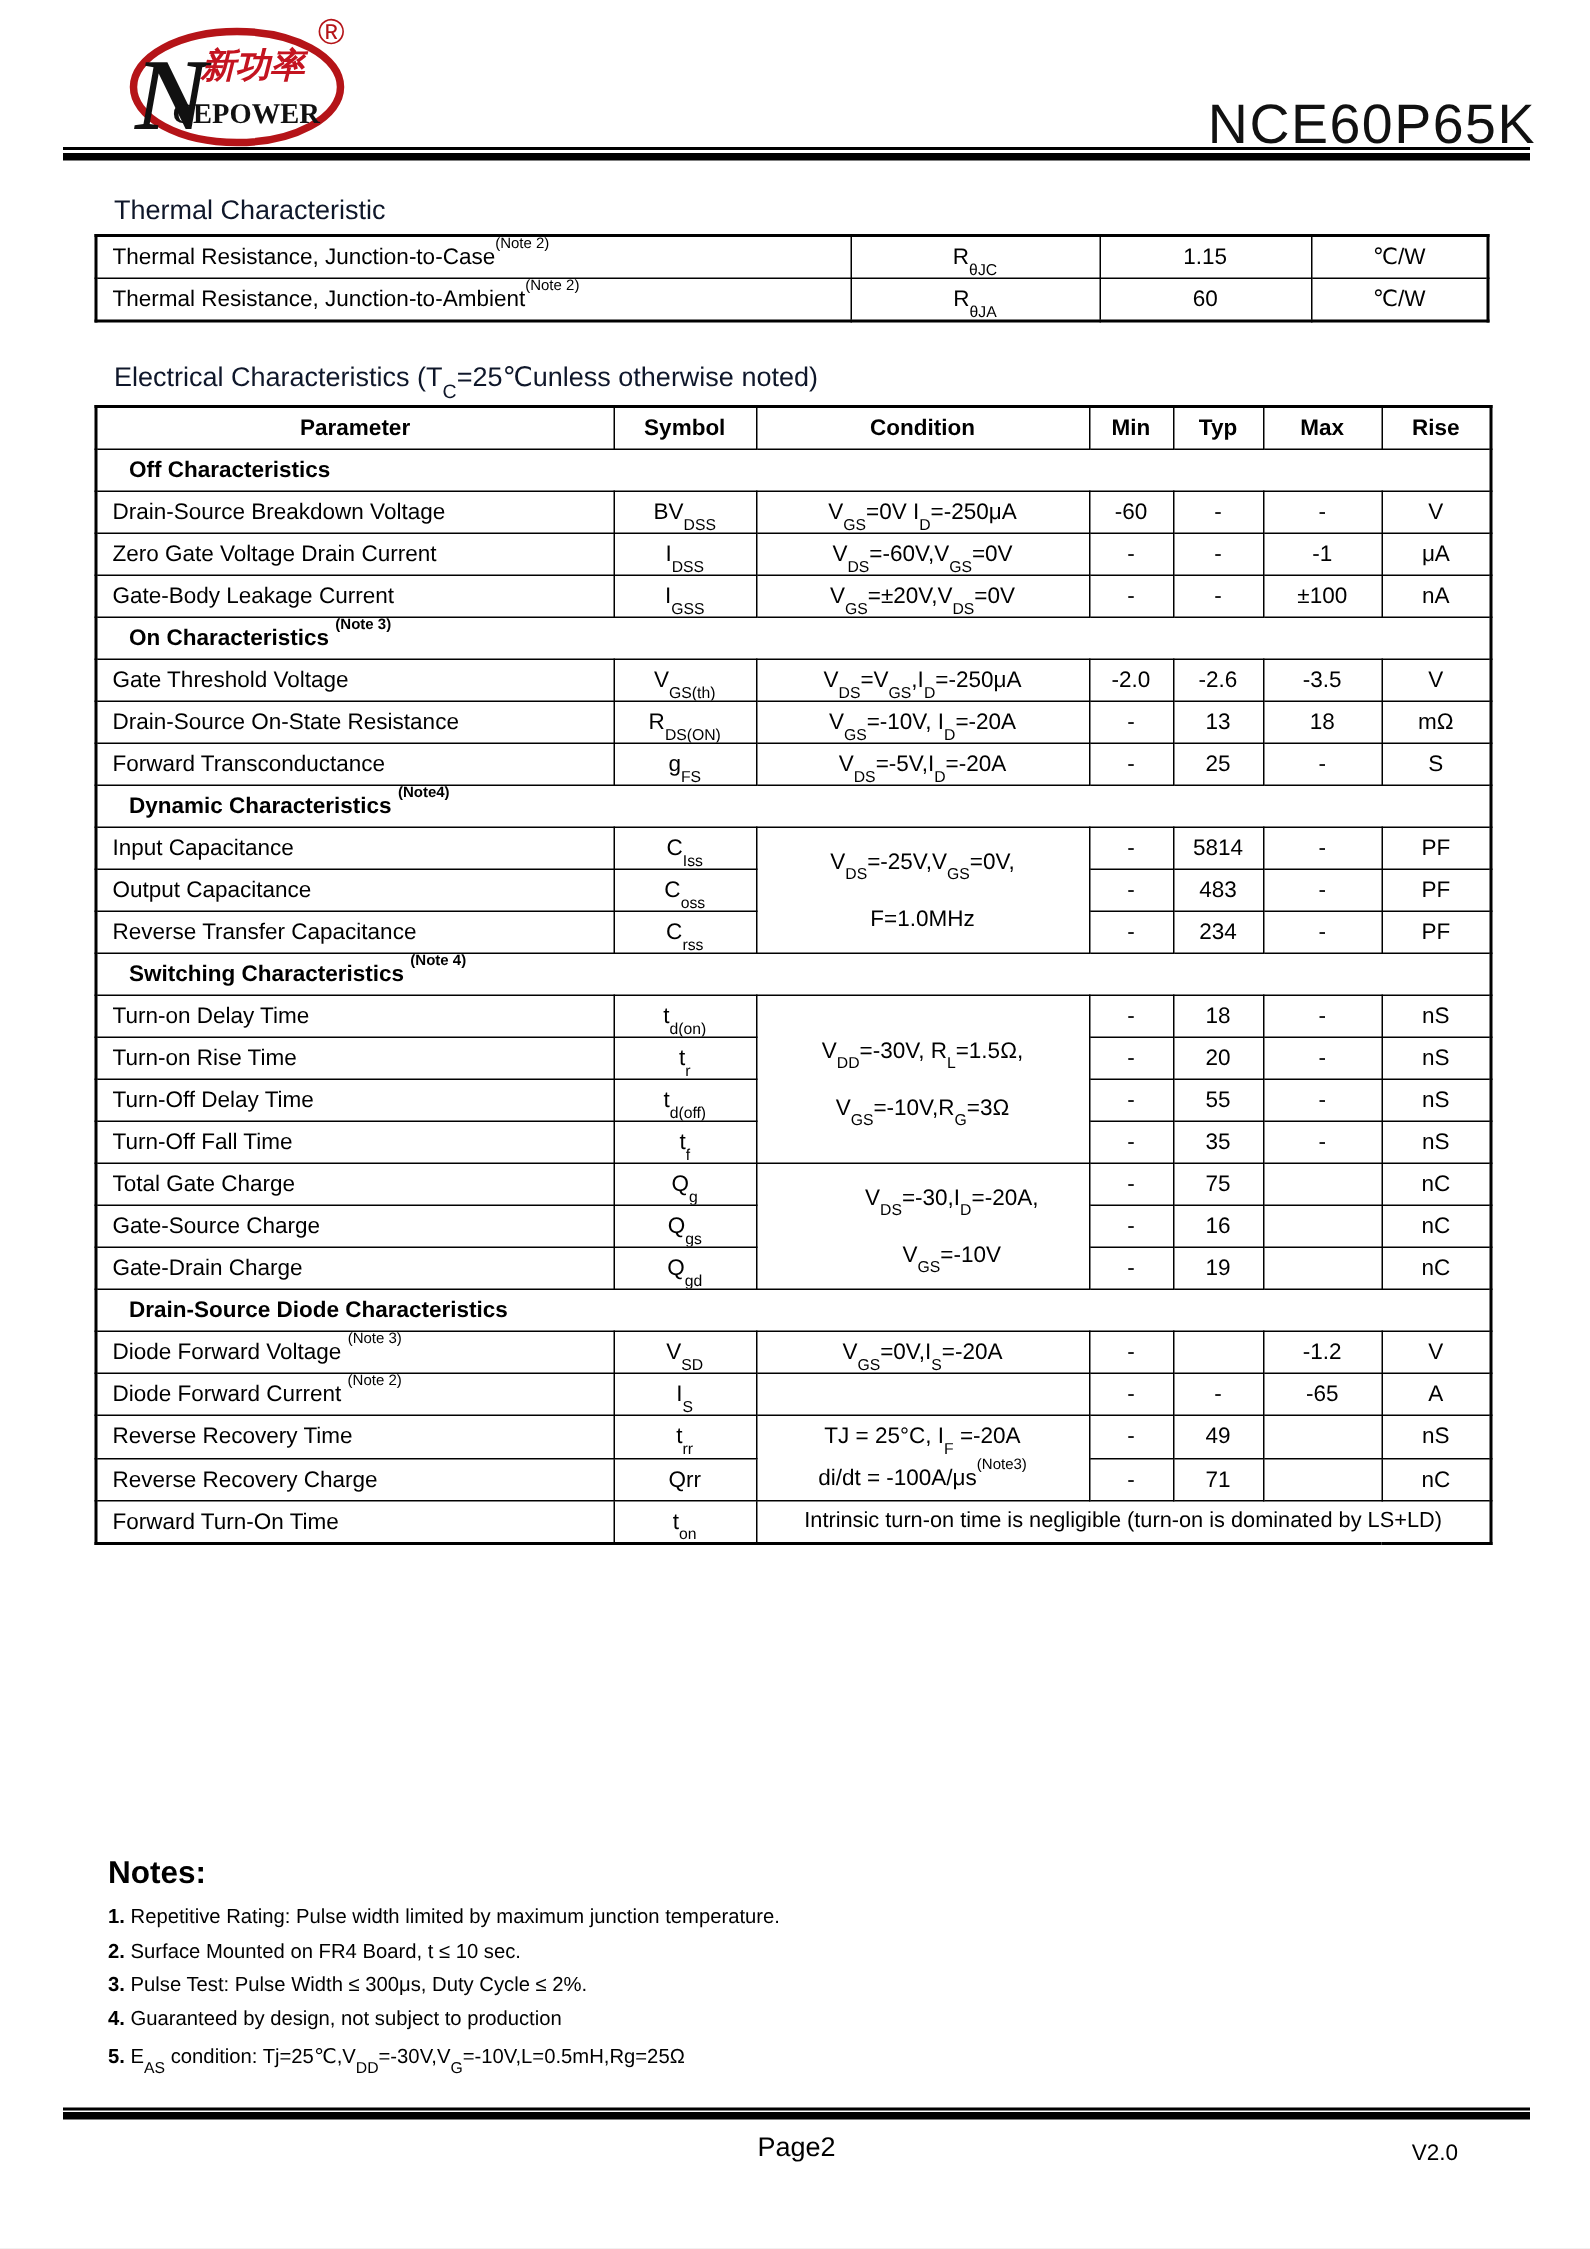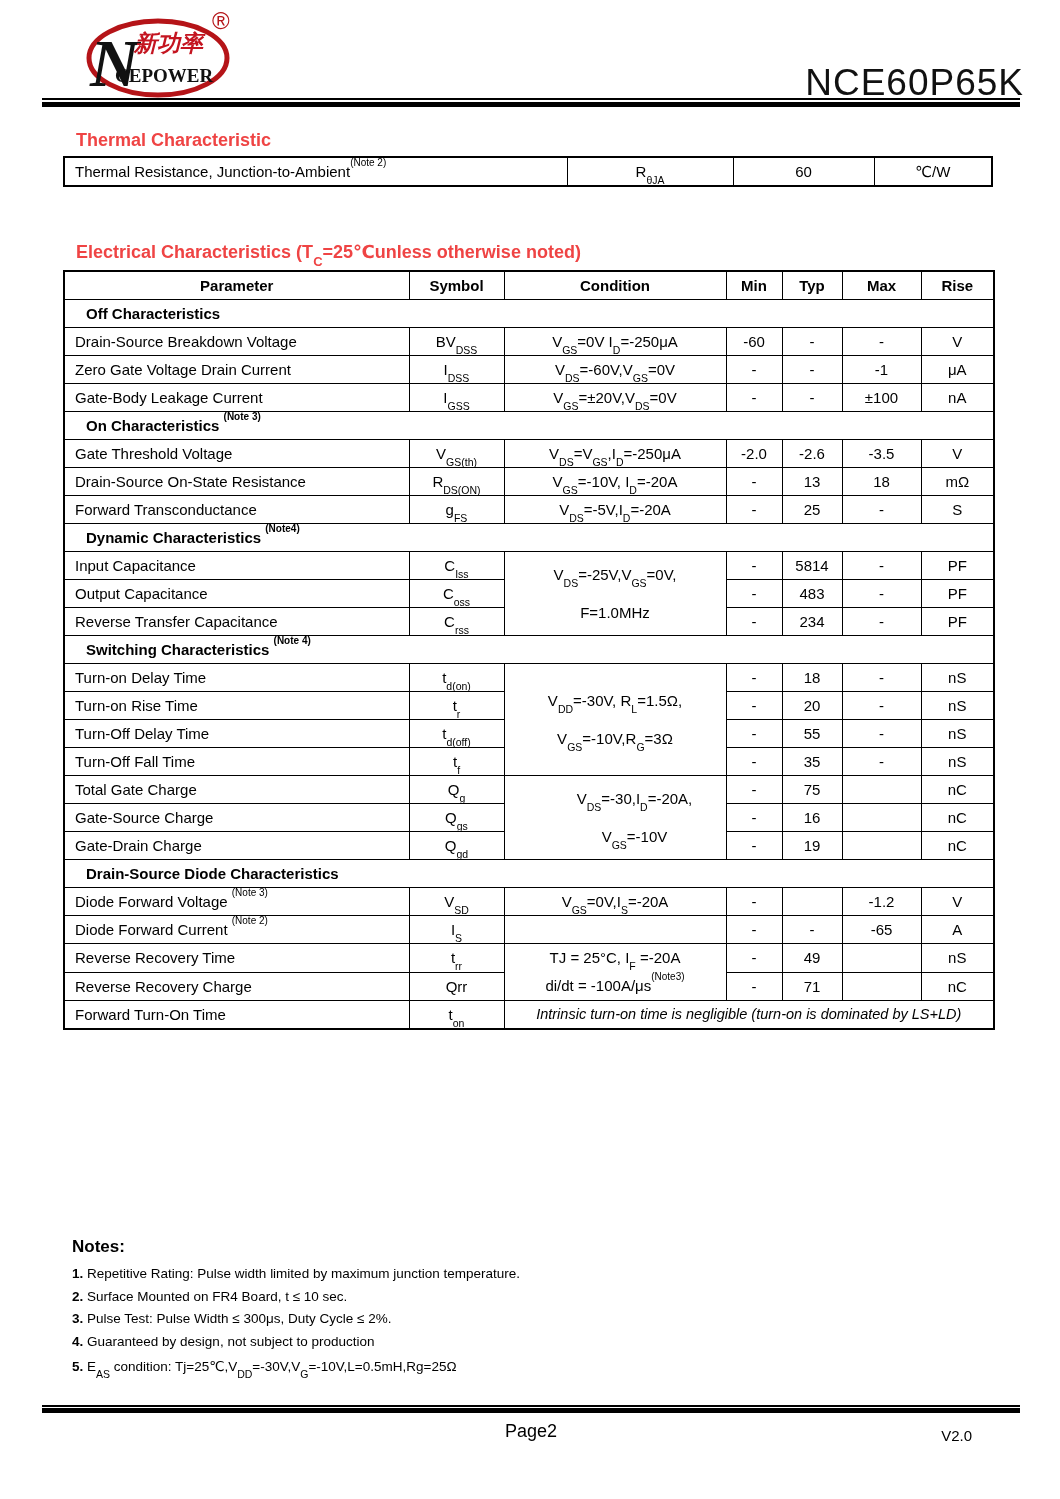--- a/index.html
+++ b/index.html
@@ -8,42 +8,42 @@
     font-family:"Liberation Sans","DejaVu Sans",sans-serif;color:#000;overflow:hidden;
   }
   
   .logo{position:absolute;left:86px;top:2px;width:150px;height:100px;}
   .part-number{position:absolute;right:36px;top:50px;font-size:37px;letter-spacing:1px;color:#111;margin-top:12px;}
   .rule-thin{position:absolute;left:42px;width:978px;height:2px;background:#000;}
   .rule-thick{position:absolute;left:42px;width:978px;height:5px;background:#000;}
   .rt1{top:98px}.rt2{top:102px}
   .fr1{top:1405px}.fr2{top:1408px}
 
-  .h1{position:absolute;left:76px;font-size:18px;font-weight:bold;color:#ef4444;}
+  .h1{position:absolute;left:76px;font-size:18px;font-weight:normal;color:#0f172a;}
   .thermal-title{top:130px;}
   .elec-title{top:241px;}
   .h1 sub{font-size:13px;}
 
   
   table.tbl{position:absolute;border-collapse:collapse;table-layout:fixed;border:2px solid #000;}
   .tbl td,.tbl th{border:1.5px solid #000;font-size:15px;height:27px;padding:0 5px;
     text-align:center;vertical-align:middle;line-height:1.15;overflow:hidden;}
   .tbl th{font-weight:bold;}
   td.param{text-align:left;padding-left:10px;}
   td.sec-cell{text-align:left;padding-left:21px;font-weight:bold;}
-  td.cond-wide{font-size:14.5px;padding:0 3px;font-style:italic;}
+  td.cond-wide{font-size:14.5px;padding:0 3px;}
   sub{font-size:10.5px;line-height:0;position:relative;top:3px;}
   sup{font-size:10px;line-height:0;position:relative;top:-5px;}
 
   .thermal-tbl{left:63px;top:156px;width:928px;}
   .elec-tbl{left:63px;top:270px;width:930px;}
 
   
   .notes{position:absolute;left:72px;top:1237px;width:900px;}
-  .notes-title{font-size:17px;font-weight:bold;margin-bottom:8px;}
+  .notes-title{font-size:21px;font-weight:bold;margin-bottom:8px;}
   .note-item{font-size:13.5px;margin-bottom:5px;line-height:1.3;}
   .note-item .num{font-weight:bold;}
   .note-item.last{margin-top:8px;}
 
   
   .page-num{position:absolute;left:42px;top:1421px;width:978px;text-align:center;
     font-size:18px;font-weight:normal;}
   .version{position:absolute;right:88px;top:1427px;font-size:15px;}
 </style>
 </head>
@@ -64,20 +64,26 @@
 
   <div class="h1 thermal-title">Thermal Characteristic</div>
   <table class="tbl thermal-tbl">
     <colgroup>
         <col style="width:503px">
         <col style="width:166px">
         <col style="width:141px">
         <col style="width:118px">
       </colgroup>
     <tbody>
+        <tr>
+          <td class="param">Thermal Resistance, Junction-to-Case<sup>(Note 2)</sup></td>
+          <td>R<sub>θJC</sub></td>
+          <td>1.15</td>
+          <td>℃/W</td>
+        </tr>
         <tr>
           <td class="param">Thermal Resistance, Junction-to-Ambient<sup>(Note 2)</sup></td>
           <td>R<sub>θJA</sub></td>
           <td>60</td>
           <td>℃/W</td>
         </tr>
       </tbody>
   </table>
 
   <div class="h1 elec-title">Electrical Characteristics (T<sub>C</sub>=25℃unless otherwise noted)</div>

